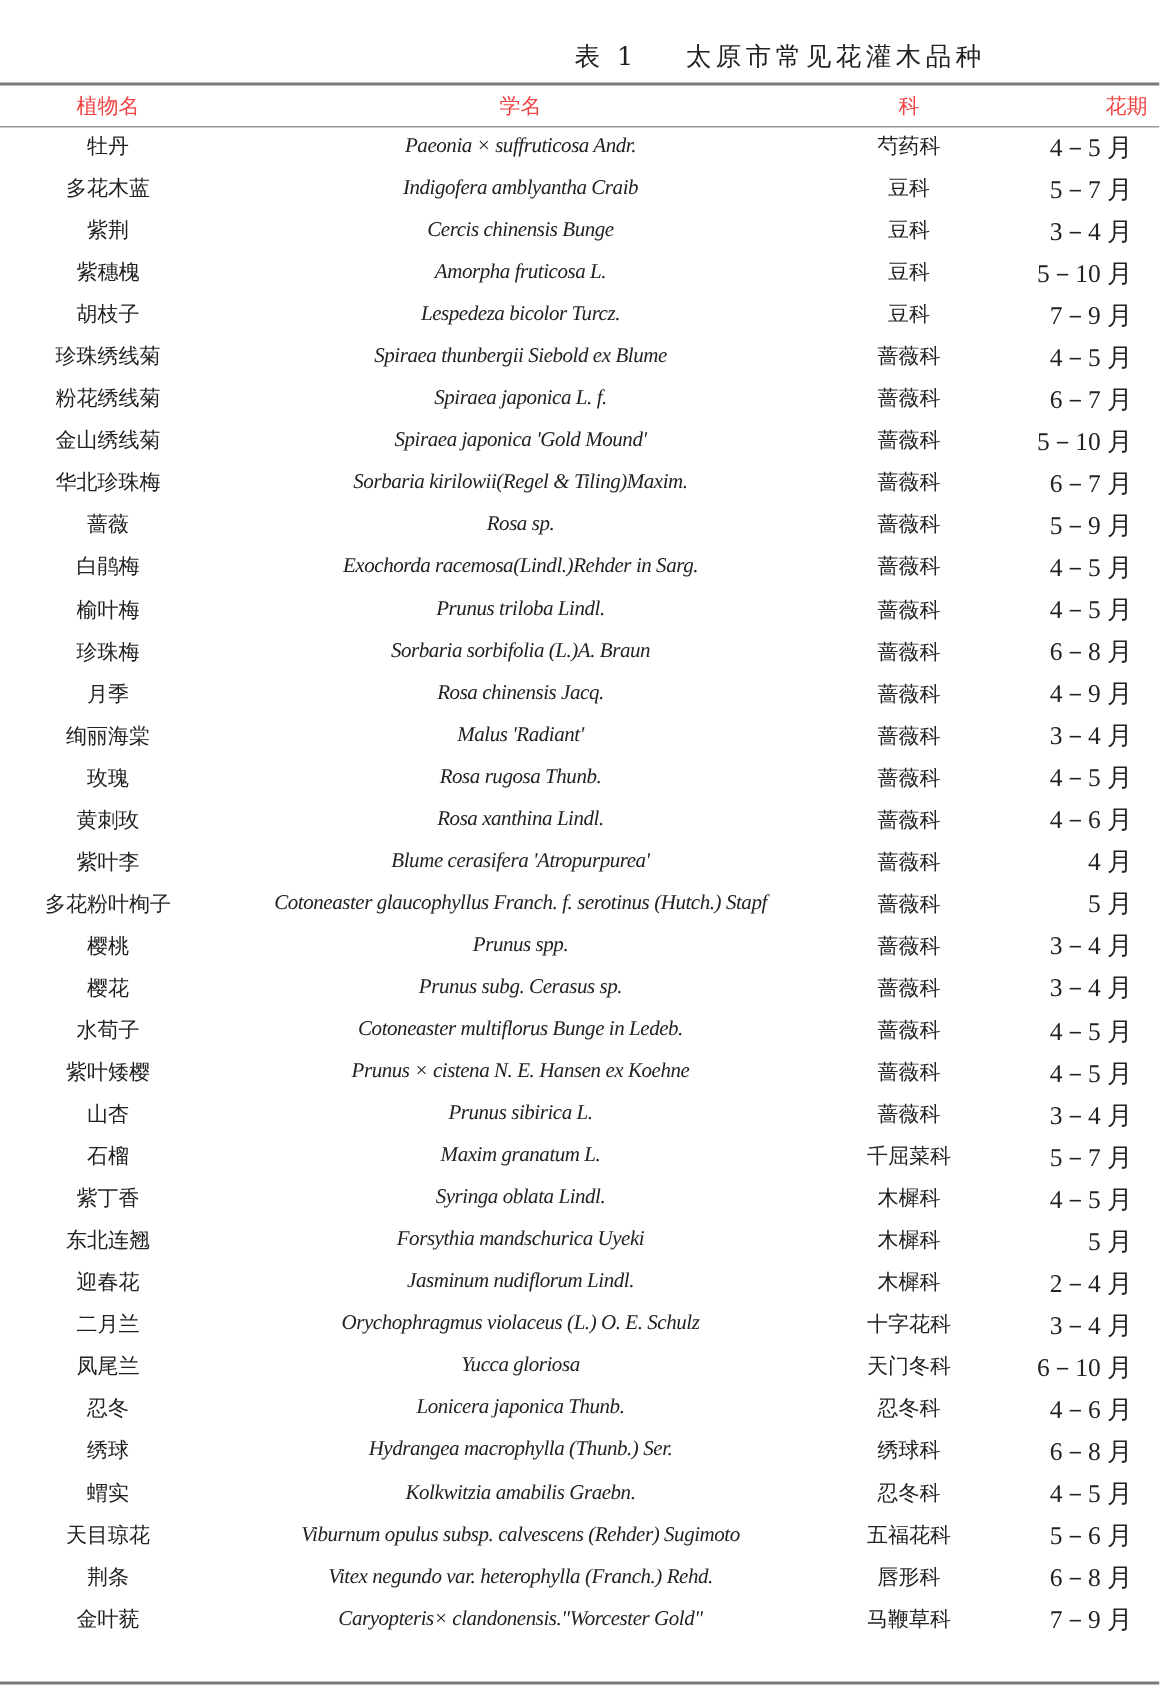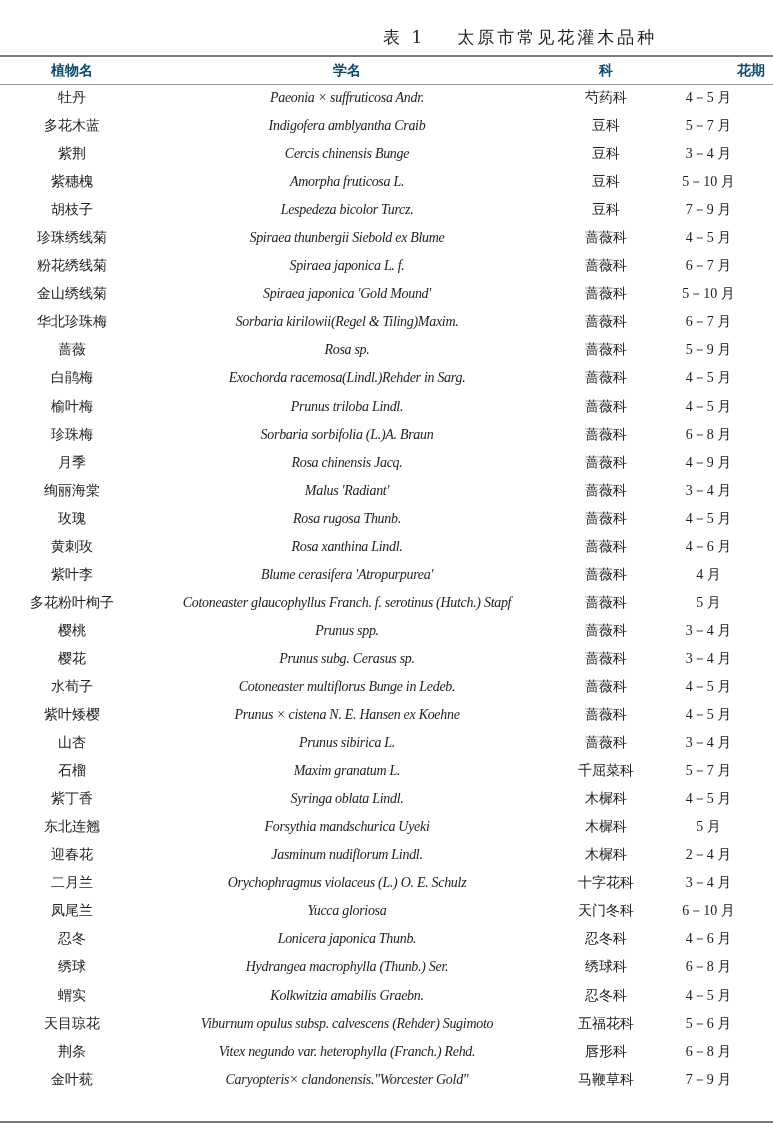--- a/index.html
+++ b/index.html
@@ -7,26 +7,26 @@
          font-family:"DejaVu Serif","Liberation Serif",serif; color:#222; }
   .title { position:absolute; top:26px; left:383px; font-size:17px; letter-spacing:3px;
            white-space:nowrap; color:#222; }
   .title .num { margin-right:32px; }
   .rule { position:absolute; left:0; width:773px; background:#7a7a7a; }
   .rule.top { top:55px; height:2px; }
   .rule.mid { top:84px; height:1px; background:#999; }
   .rule.bot { top:1121px; height:2px; }
   table { position:absolute; top:57px; left:0; width:773px; border-collapse:collapse; table-layout:fixed; }
   th, td { padding:0; text-align:center; white-space:nowrap; overflow:visible; }
-  th { height:27px; font-weight:bold; font-size:14px; color:#0c4a6e; }
+  th { height:27px; font-weight:normal; font-size:14px; color:#ef4444; }
   td { height:28.05px; font-size:14px; color:#222; }
   td.sci { font-family:"Liberation Serif","DejaVu Serif",serif; font-style:italic; font-size:14px; letter-spacing:-0.3px;margin-top:28px; }
   td.cn { font-size:14px; }
   td.fam { font-size:14px; }
-  td.per { font-family:"Liberation Serif","DejaVu Serif",serif; font-size:14px; text-align:center; padding-right:18px; }
+  td.per { font-family:"Liberation Serif","DejaVu Serif",serif; font-size:17px; text-align:right; padding-right:18px; }
   th.per { text-align:right; padding-right:8px; }
   col.c1 { width:144px; }
   col.c2 { width:406px; }
   col.c3 { width:112px; }
   col.c4 { width:111px; }
 </style>
 </head>
 <body>
 
 <div class="title"><span class="num">表 1</span><span>太原市常见花灌木品种</span></div>

